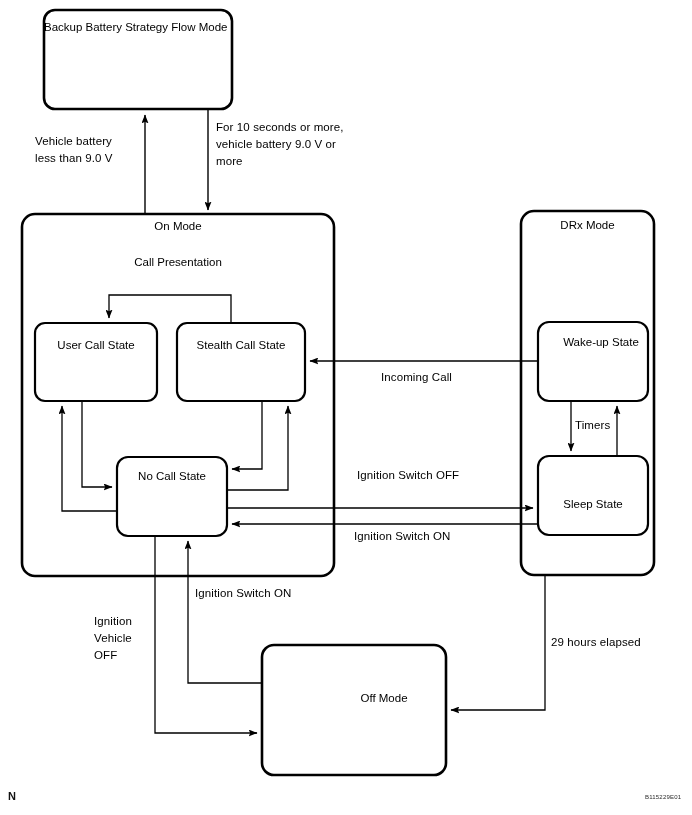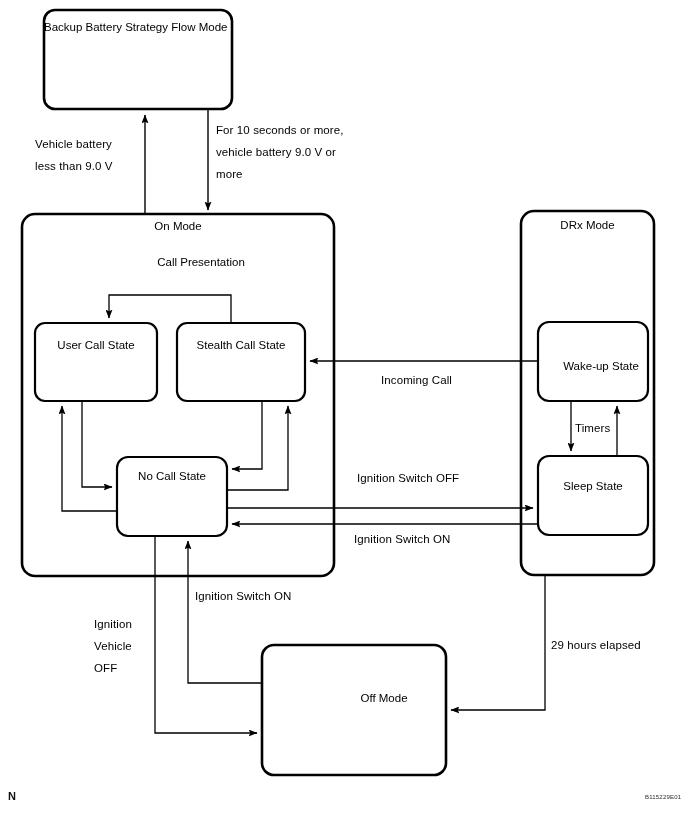--- a/index.html
+++ b/index.html
@@ -22,21 +22,21 @@
     position: absolute;
     left: 0;
     top: 0;
     width: 692px;
     height: 815px;
   }
   .lbl {
     position: absolute;
     font-family: "Liberation Sans", sans-serif;
     font-size: 11.5px;
-    line-height: 22px;
+    line-height: 17px;
     color: #000000;
     white-space: pre;
     letter-spacing: 0.1px;
   }
   .node-label {
     position: absolute;
     font-family: "Liberation Sans", sans-serif;
     font-size: 11.5px;
     color: #000;
     white-space: nowrap;
@@ -115,33 +115,33 @@
 
     <path d="M262,683 L188,683 L188,541" fill="none" stroke="#000" stroke-width="1.3" marker-end="url(#arrowhead)"></path>
 
     <path d="M545,575 L545,710 L451,710" fill="none" stroke="#000" stroke-width="1.3" marker-end="url(#arrowhead)"></path>
   </svg>
 
   <div class="node-label" style="left:44px; top:21px; width:172px;">Backup Battery Strategy Flow Mode</div>
 
   <div class="node-label" style="left:22px; top:220px; width:312px;">On Mode</div>
 
-  <div class="node-label" style="left:22px; top:256px; width:312px;padding-left:23px;">Call Presentation</div>
+  <div class="node-label" style="left:22px; top:256px; width:312px;">Call Presentation</div>
 
   <div class="node-label" style="left:35px; top:339px; width:122px;">User Call State</div>
 
   <div class="node-label" style="left:177px; top:339px; width:128px;">Stealth Call State</div>
 
   <div class="node-label" style="left:117px; top:470px; width:110px;">No Call State</div>
 
   <div class="node-label" style="left:521px; top:219px; width:133px;">DRx Mode</div>
 
-  <div class="node-label" style="left:538px; top:336px; width:126px;margin-top:24px;">Wake-up State</div>
+  <div class="node-label" style="left:538px; top:336px; width:126px;">Wake-up State</div>
 
-  <div class="node-label" style="left:538px; top:480px; width:110px;">Sleep State</div>
+  <div class="node-label" style="left:538px; top:498px; width:110px;">Sleep State</div>
 
   <div class="node-label" style="left:262px; top:692px; width:204px;padding-left:20px;">Off Mode</div>
 
   <div class="lbl" style="left:35px; top:133px;">Vehicle battery
 less than 9.0 V</div>
 
   <div class="lbl" style="left:216px; top:119px;">For 10 seconds or more,
 vehicle battery 9.0 V or
 more</div>
 

